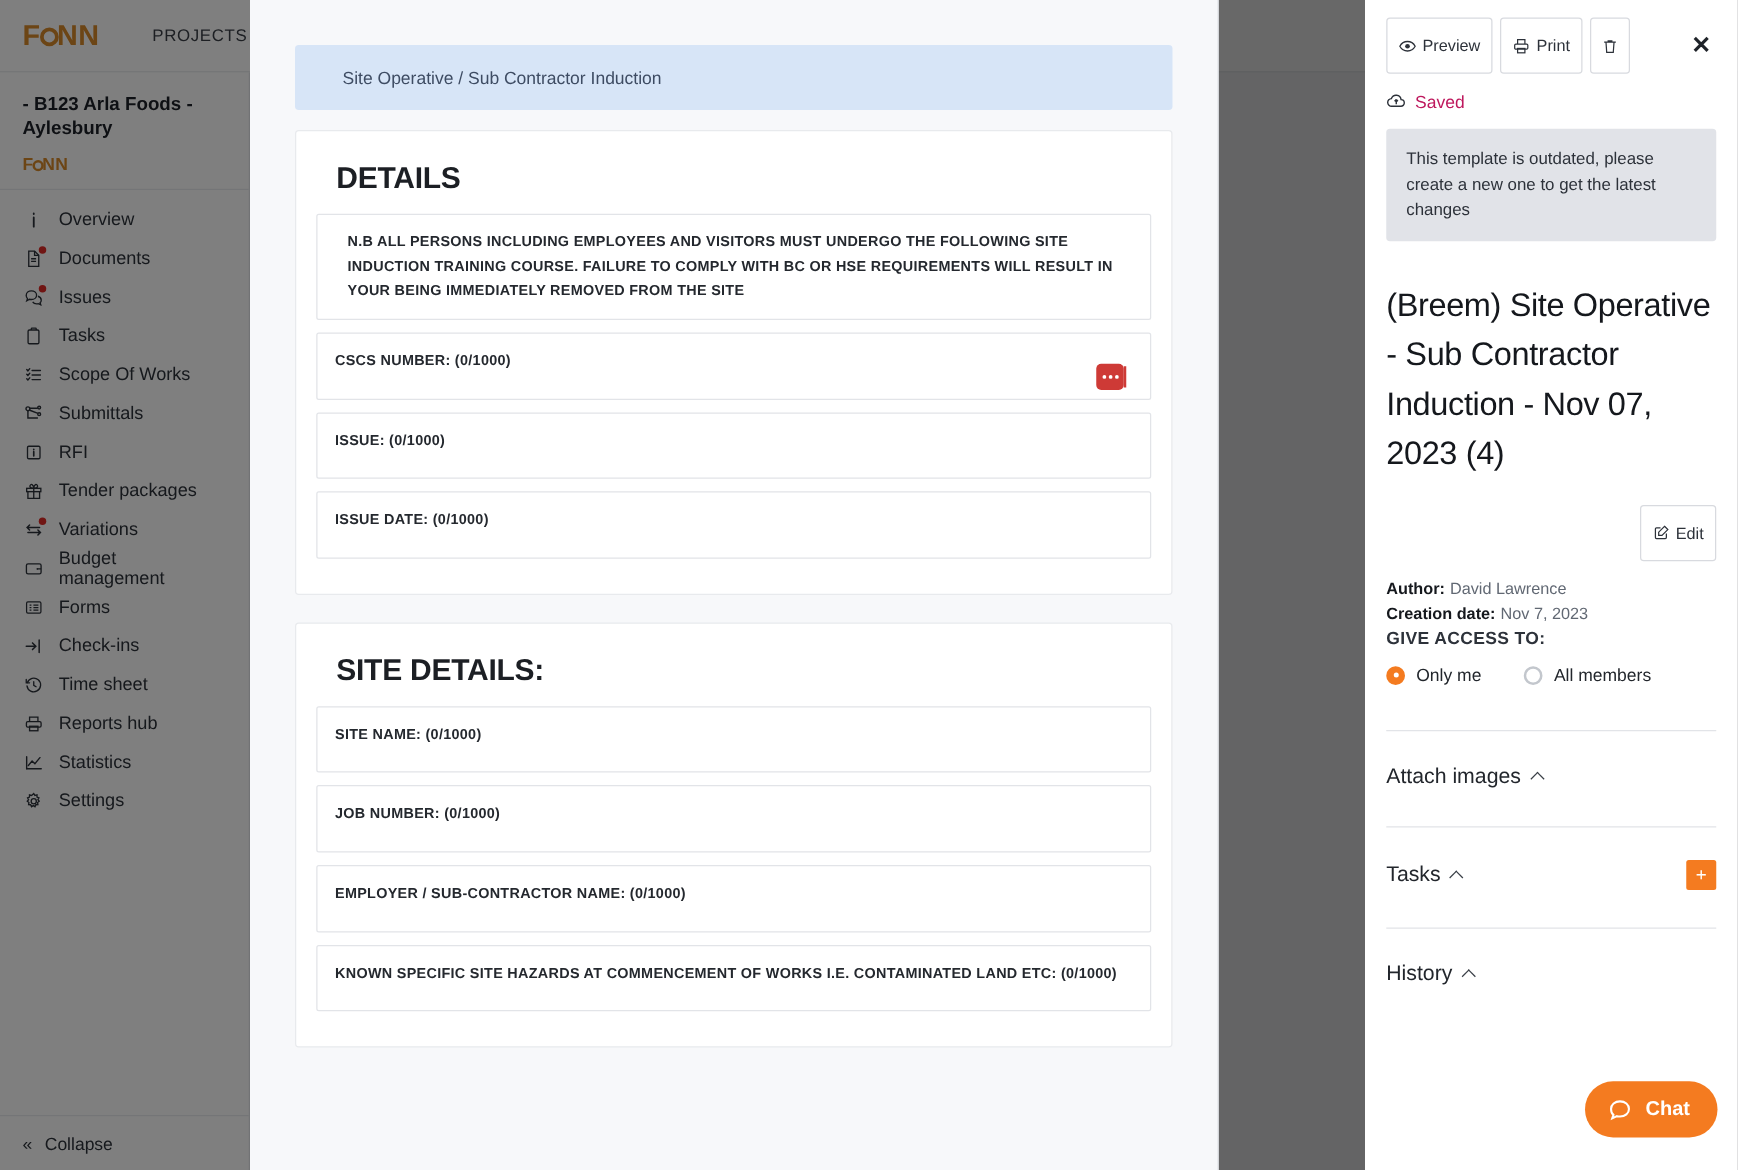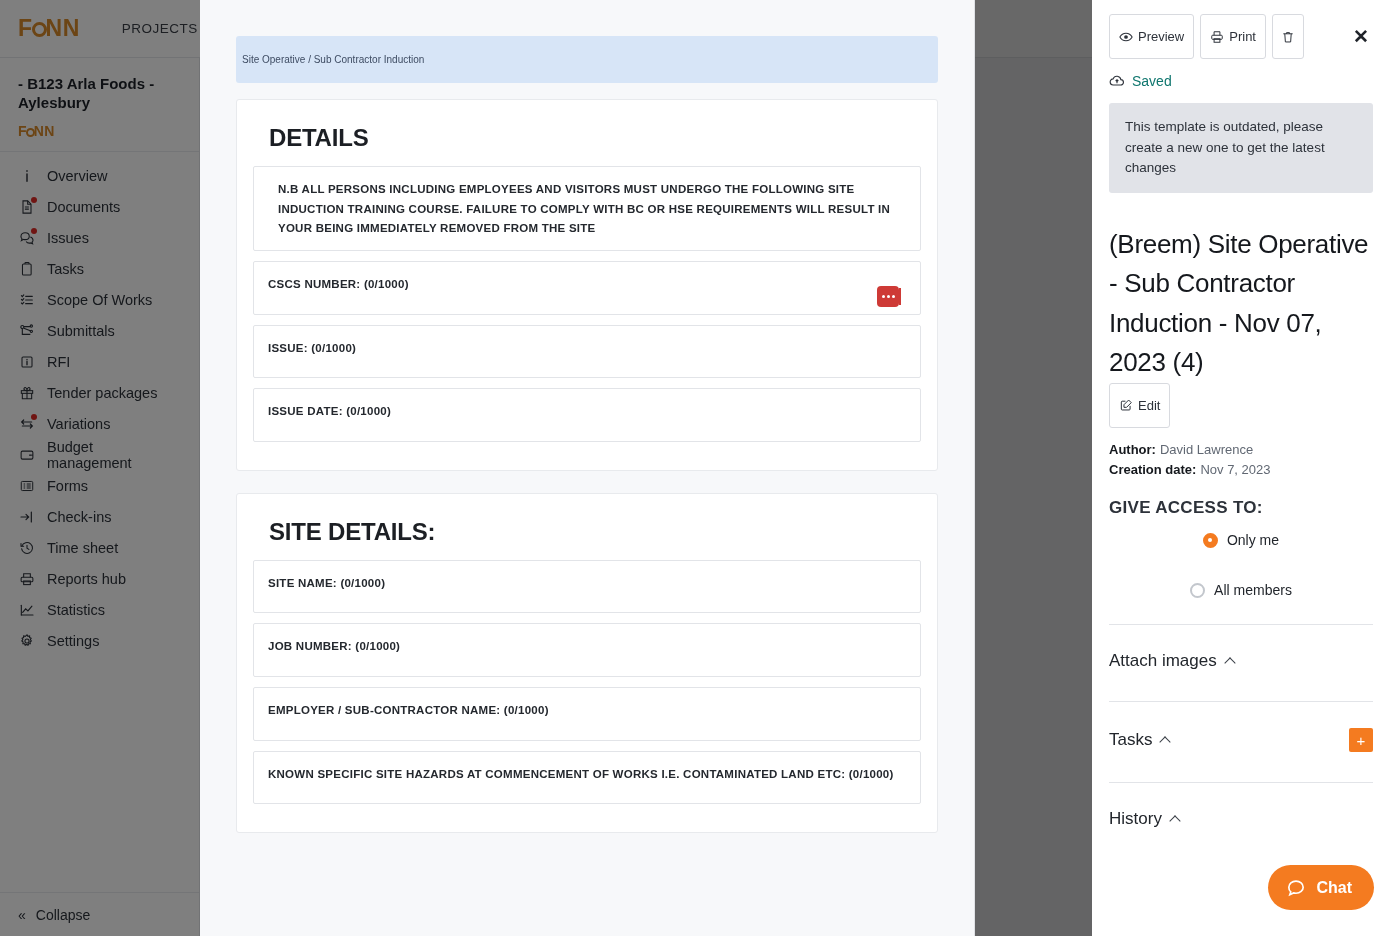--- a/index.html
+++ b/index.html
@@ -75,21 +75,21 @@
   
   .doc-modal {
     position: absolute; left: 200px; top: 0; width: 775px; height: 936px;
     background: #f7f8fa; z-index: 10; overflow: hidden;
     border-right: 1px solid #e0e2e6;
   }
   .doc-scroll { padding: 36px 36px 0 36px; height: 936px; overflow: hidden; }
 
   .doc-banner {
     background: #d7e5f7; border-radius: 3px;
-    padding: 18px 6px; font-size: 10px; color: #3e4c63;
+    padding: 18px 38px; font-size: 14px; color: #3e4c63;
     margin-bottom: 16px;
   }
   .doc-card {
     background: #ffffff; border: 1px solid #e8eaed; border-radius: 3px;
     padding: 16px 16px 18px 16px; margin-bottom: 22px;
   }
   .sec-title {
     font-size: 24px; font-weight: 700; color: #1c1f24;
     letter-spacing: -.2px; padding: 8px 0 14px 16px;
   }
@@ -134,56 +134,56 @@
     height: 45px; padding: 0 9px; font-size: 13px; color: #2d323a;
     background: #fff; border: 1px solid #d8dadf; border-radius: 3px; cursor: pointer;
   }
   .tb-btn svg { width: 14px; height: 14px; display: block; }
   .tb-close {
     margin-left: auto; font-size: 19px; color: #1f2329; cursor: pointer;
     line-height: 1; padding: 2px 4px; font-weight: 600;
   }
   .saved-row {
     display: flex; align-items: center; gap: 7px;
-    margin-top: 14px; font-size: 14px; color: #0f766e;
+    margin-top: 14px; font-size: 14px; color: #be185d;
   }
   .saved-row svg { width: 16px; height: 16px; display: block; }
   .notice {
     margin-top: 14px; background: #e1e3e8; border-radius: 3px;
     padding: 14px 16px; font-size: 13.5px; color: #2d323a; line-height: 1.52;
   }
   .doc-title {
     margin-top: 32px; font-size: 26px; line-height: 1.52; color: #15181d;
     font-weight: 400; letter-spacing: -.3px;
   }
-  .edit-row { display: flex; justify-content: flex-start; margin-top: 0; }
+  .edit-row { display: flex; justify-content: flex-end; margin-top: 21px; }
   .meta { margin-top: 12px; font-size: 13px; color: #15181d; line-height: 1.6; }
   .meta .k { font-weight: 700; }
   .meta .v { color: #616873; margin-left: 4px; }
   .submit-btn {
     margin-top: 20px; width: 100%; height: 34px; background: #f47b20;
     color: #fff; border: none; border-radius: 2px; font-size: 14.5px;
     display: flex; align-items: center; justify-content: center; gap: 7px;
     cursor: pointer; font-family: "Liberation Sans", sans-serif;
   }
   .caret-d { width: 0; height: 0; border-left: 5px solid transparent; border-right: 5px solid transparent; border-top: 6px solid #fff; }
   .access-label {
-    margin-top: 17px; font-size: 17px; font-weight: 700;
+    margin-top: 0; font-size: 14px; font-weight: 700;
     letter-spacing: .3px; color: #2d323a;
   }
-  .radios { display: flex; align-items: center; gap: 34px; margin-top: 14px; flex-direction: column; }
+  .radios { display: flex; align-items: center; gap: 34px; margin-top: 14px; }
   .radio { display: flex; align-items: center; gap: 9px; cursor: pointer; font-size: 14px; color: #22262c; }
   .rc { width: 15px; height: 15px; border-radius: 50%; border: 2px solid #c3c7cd; background: #fff; position: relative; flex: none; }
   .rc.on { border-color: #f47b20; background: #f47b20; }
   .rc.on::after { content: ""; position: absolute; left: 3.5px; top: 3.5px; width: 4px; height: 4px; border-radius: 50%; background: #fff; }
   .acc-sec {
     border-top: 1px solid #e2e4e8; margin-top: 30px; padding-top: 26px;
     display: flex; align-items: center; justify-content: space-between;
   }
-  .acc-sec:first-of-type { margin-top: 26px; }
+  .acc-sec:first-of-type { margin-top: 36px; }
   .acc-title { display: flex; align-items: center; gap: 9px; font-size: 17px; color: #22262c; cursor: pointer; }
   .chev-up { display: inline-block; width: 8px; height: 8px; border-left: 1.6px solid #3a3f47; border-top: 1.6px solid #3a3f47; transform: rotate(45deg); margin-top: 3px; }
   .plus-btn {
     width: 24px; height: 24px; background: #f47b20; color: #fff; border: none;
     border-radius: 2px; font-size: 15px; line-height: 1; cursor: pointer;
     display: flex; align-items: center; justify-content: center;
     font-family: "Liberation Sans", sans-serif;
   }
 
   

